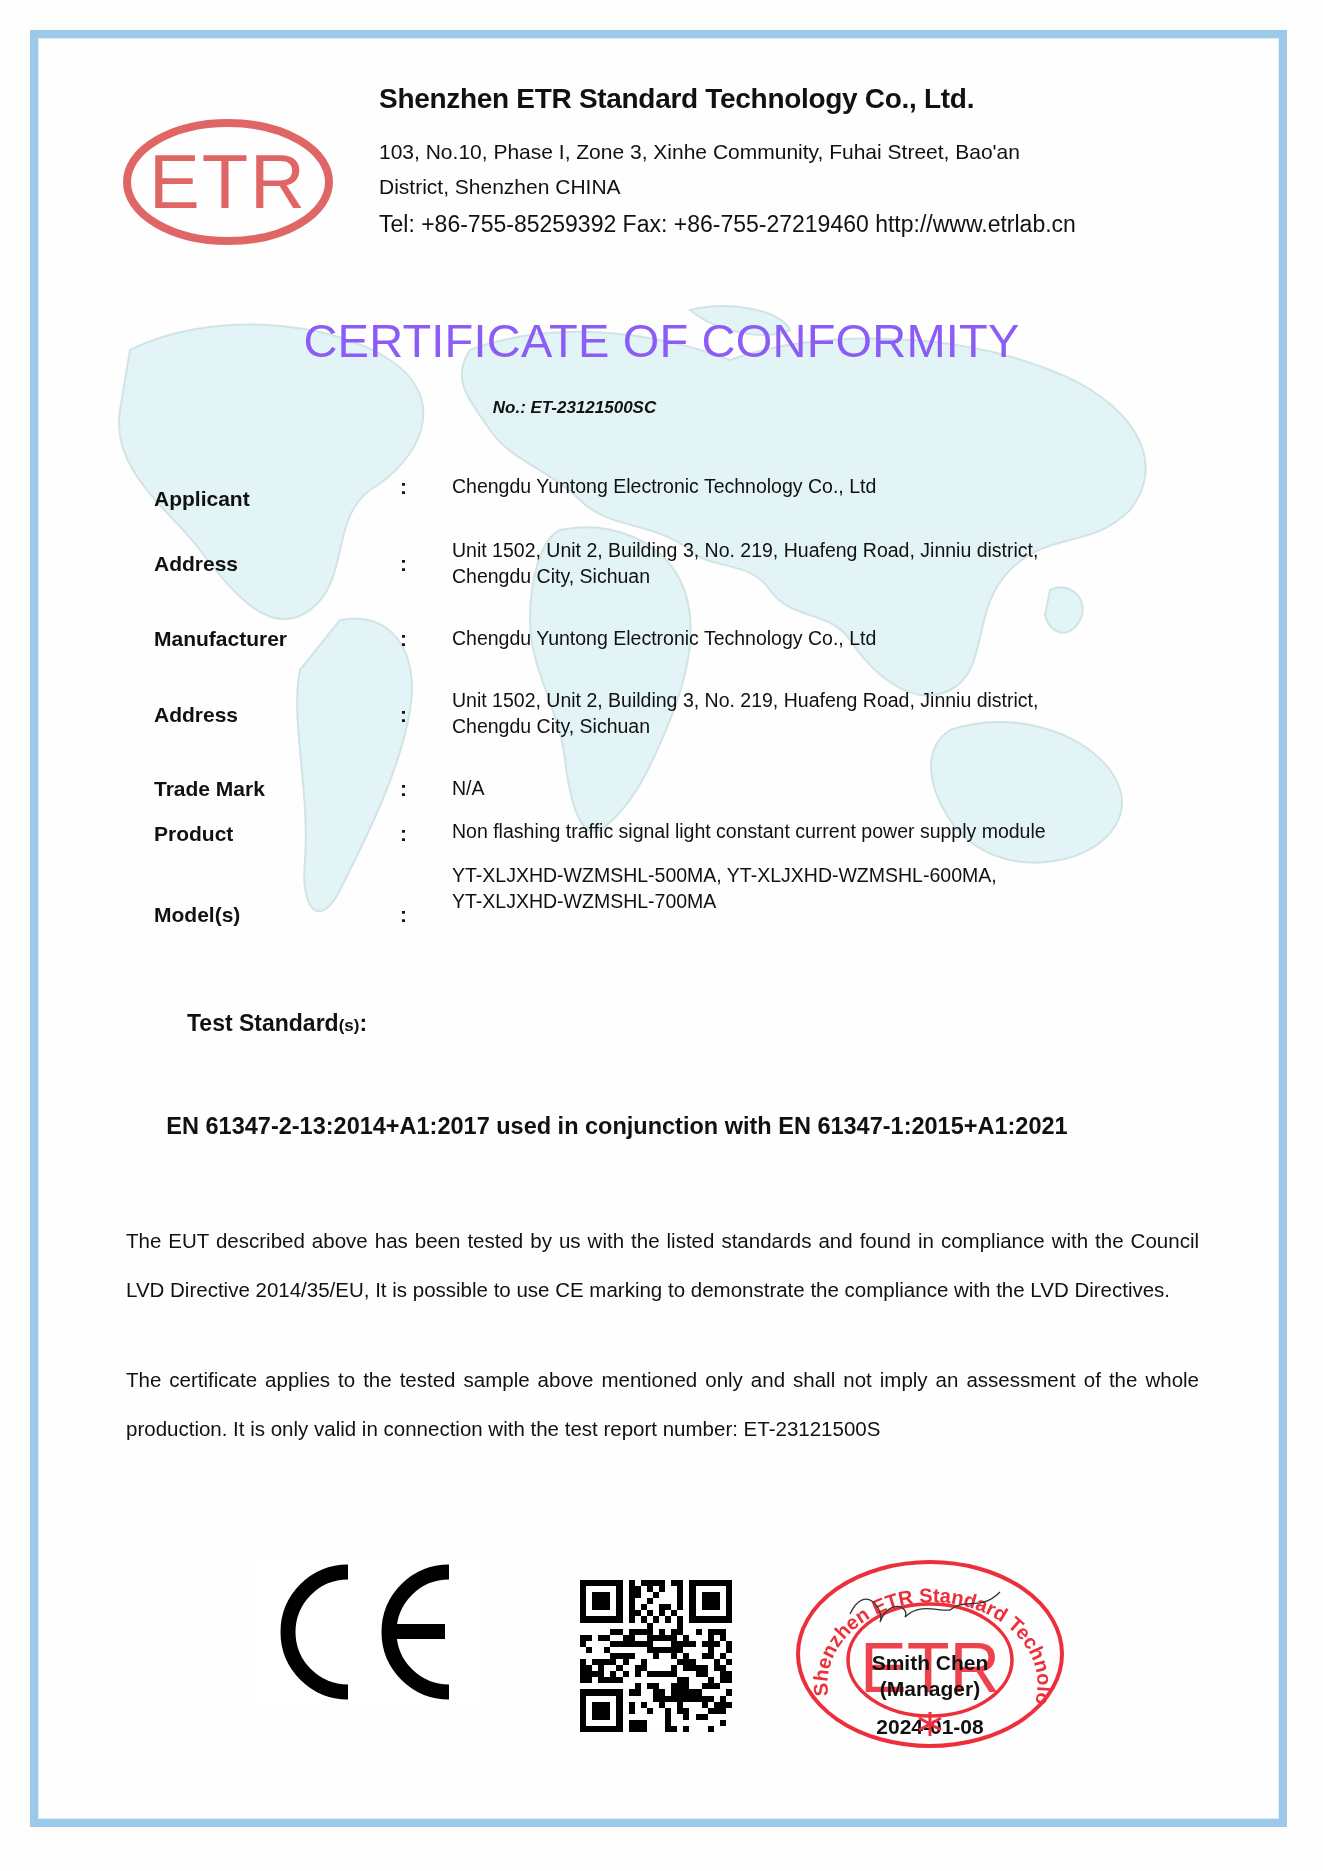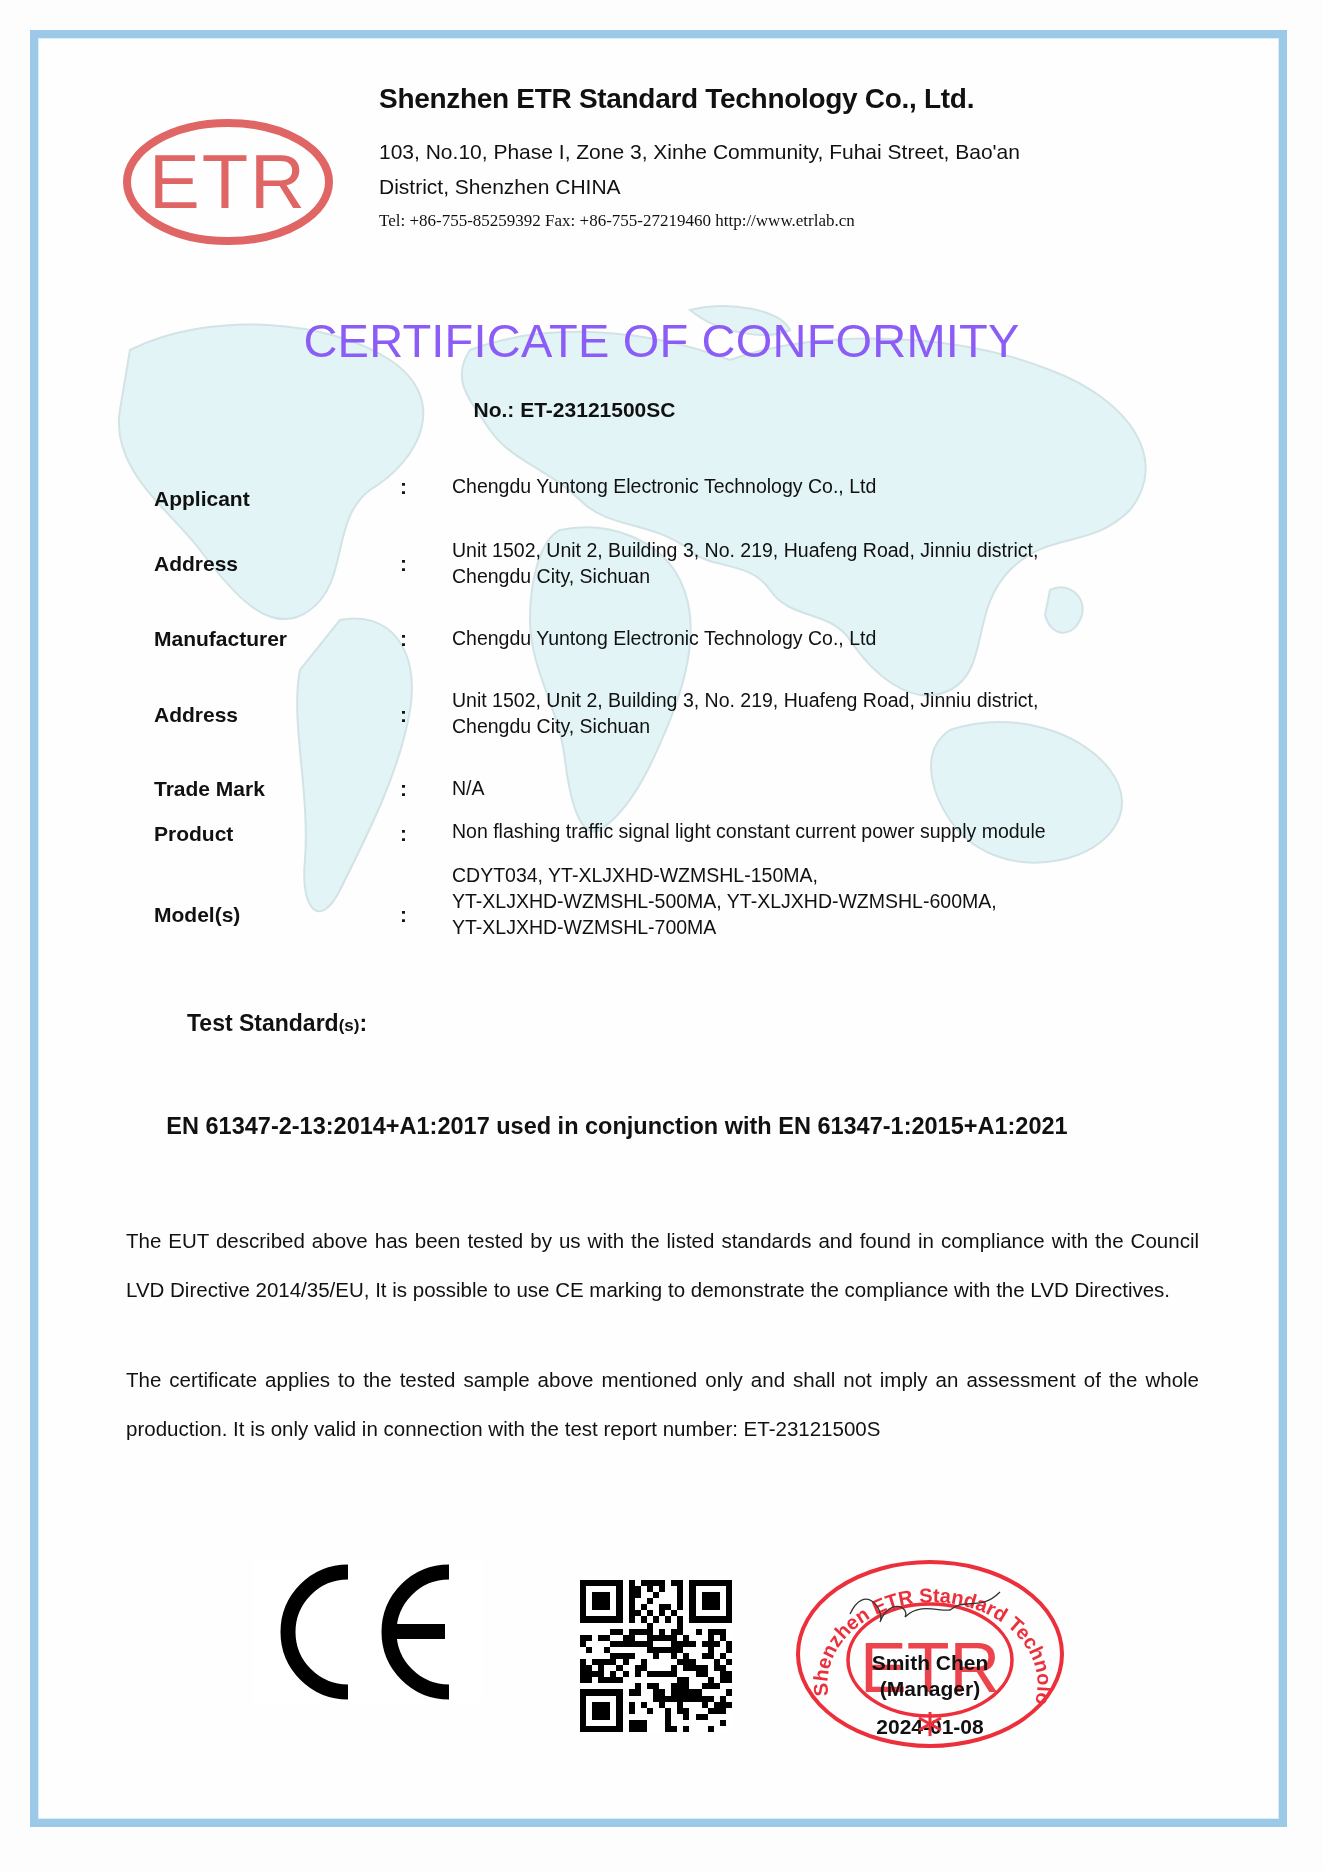--- a/index.html
+++ b/index.html
@@ -19,24 +19,24 @@
     }
     
     .map-bg { position:absolute; left:90px; top:290px; width:1160px; height:720px; opacity:1; }
     .abs { position:absolute; }
 
     
     .logo { left:122px; top:118px; width:212px; height:128px; }
     .company-name { left:379px; top:83px; font-size:28px; font-weight:bold; letter-spacing:-0.3px; white-space:nowrap; }
     .company-addr1 { left:379px; top:140px; font-size:21px; white-space:nowrap;text-align:right; }
     .company-addr2 { left:379px; top:175px; font-size:21px; white-space:nowrap; }
-    .company-contact { left:379px; top:211px; font-size:17px; white-space:nowrap;font-family:Liberation Serif, serif; }
+    .company-contact { left:379px; top:211px; font-size:23px; white-space:nowrap; }
 
     .title { left:0; width:1323px; top:313px; text-align:center; font-size:47px; color:#8b5cf6; letter-spacing:0.2px; white-space:nowrap; }
-    .cert-no { left:0; width:1149px; top:398px; text-align:center; font-size:21px; font-weight:bold; white-space:nowrap; }
+    .cert-no { left:0; width:1149px; top:398px; text-align:center; font-size:17px; font-weight:bold; white-space:nowrap;font-style:italic; }
     .cert-no span { margin-left:0; }
 
     .field-label { left:154px; font-size:21px; font-weight:bold; white-space:nowrap; }
     .field-colon { left:400px; font-size:21px; font-weight:bold; }
     .field-value { left:452px; font-size:19.5px; line-height:26px; white-space:nowrap; }
 
     .test-std-label { left:187px; top:1010px; font-size:23px; font-weight:bold; white-space:nowrap; }
     .test-std-label small { font-size:17px; }
     .standard-line { left:0; width:1234px; top:1113px; text-align:center; font-size:23.5px; font-weight:bold; white-space:nowrap; }
 
@@ -127,21 +127,20 @@
   <div class="abs field-colon" style="top:822px;">:</div>
   <div class="abs field-value" style="top:818px;text-align:right;">
     <div>Non flashing traffic signal light constant current power supply module</div>
   </div>
 </div>
 
 <div>
   <div class="abs field-label" style="top:903px;">Model(s)</div>
   <div class="abs field-colon" style="top:903px;">:</div>
   <div class="abs field-value" style="top:862px;">
-    <div>CDYT034, YT-XLJXHD-WZMSHL-150MA,</div>
     <div>YT-XLJXHD-WZMSHL-500MA, YT-XLJXHD-WZMSHL-600MA,</div>
     <div>YT-XLJXHD-WZMSHL-700MA</div>
   </div>
 </div>
 
 <div class="abs test-std-label"><span>Test Standard</span><small>(s)</small><span>:</span></div>
 <div class="abs standard-line">EN 61347-2-13:2014+A1:2017 used in conjunction with EN 61347-1:2015+A1:2021</div>
 
 <div class="abs para" style="top:1216px;">The EUT described above has been tested by us with the listed standards and found in compliance with the Council LVD Directive 2014/35/EU, It is possible to use CE marking to demonstrate the compliance with the LVD Directives.</div>
 <div class="abs para" style="top:1355px;">The certificate applies to the tested sample above mentioned only and shall not imply an assessment of the whole production. It is only valid in connection with the test report number: ET-23121500S</div>

